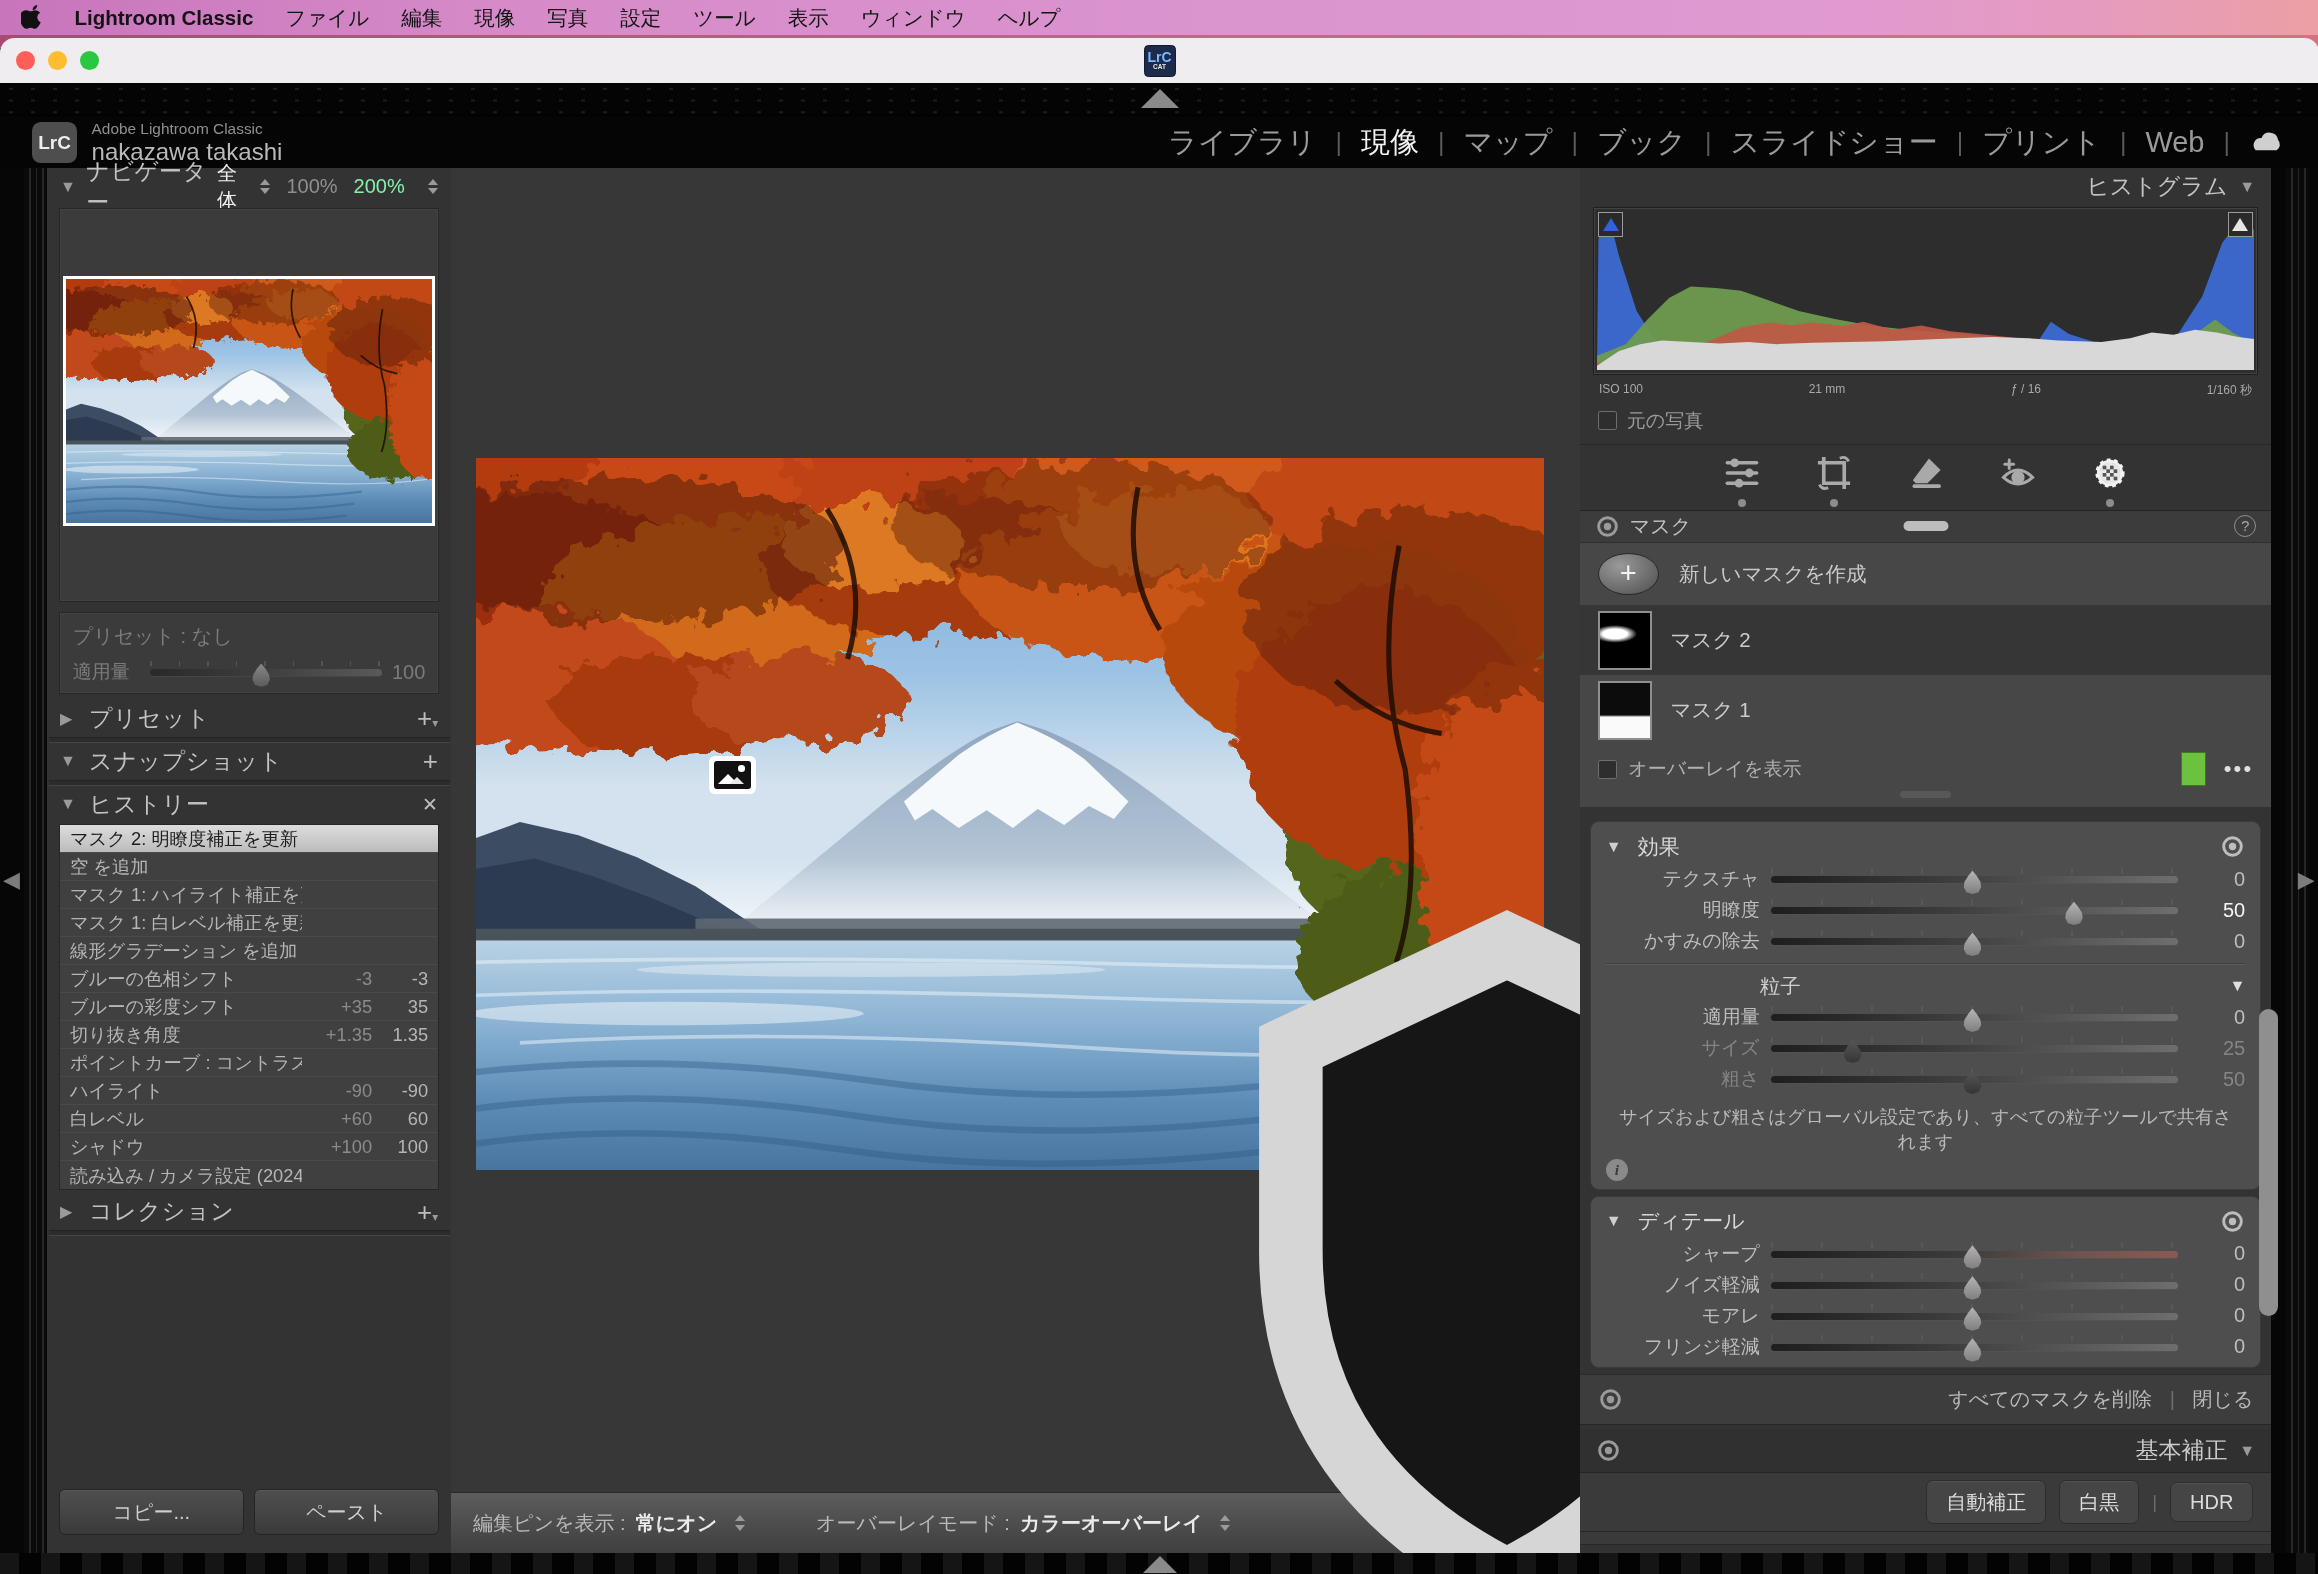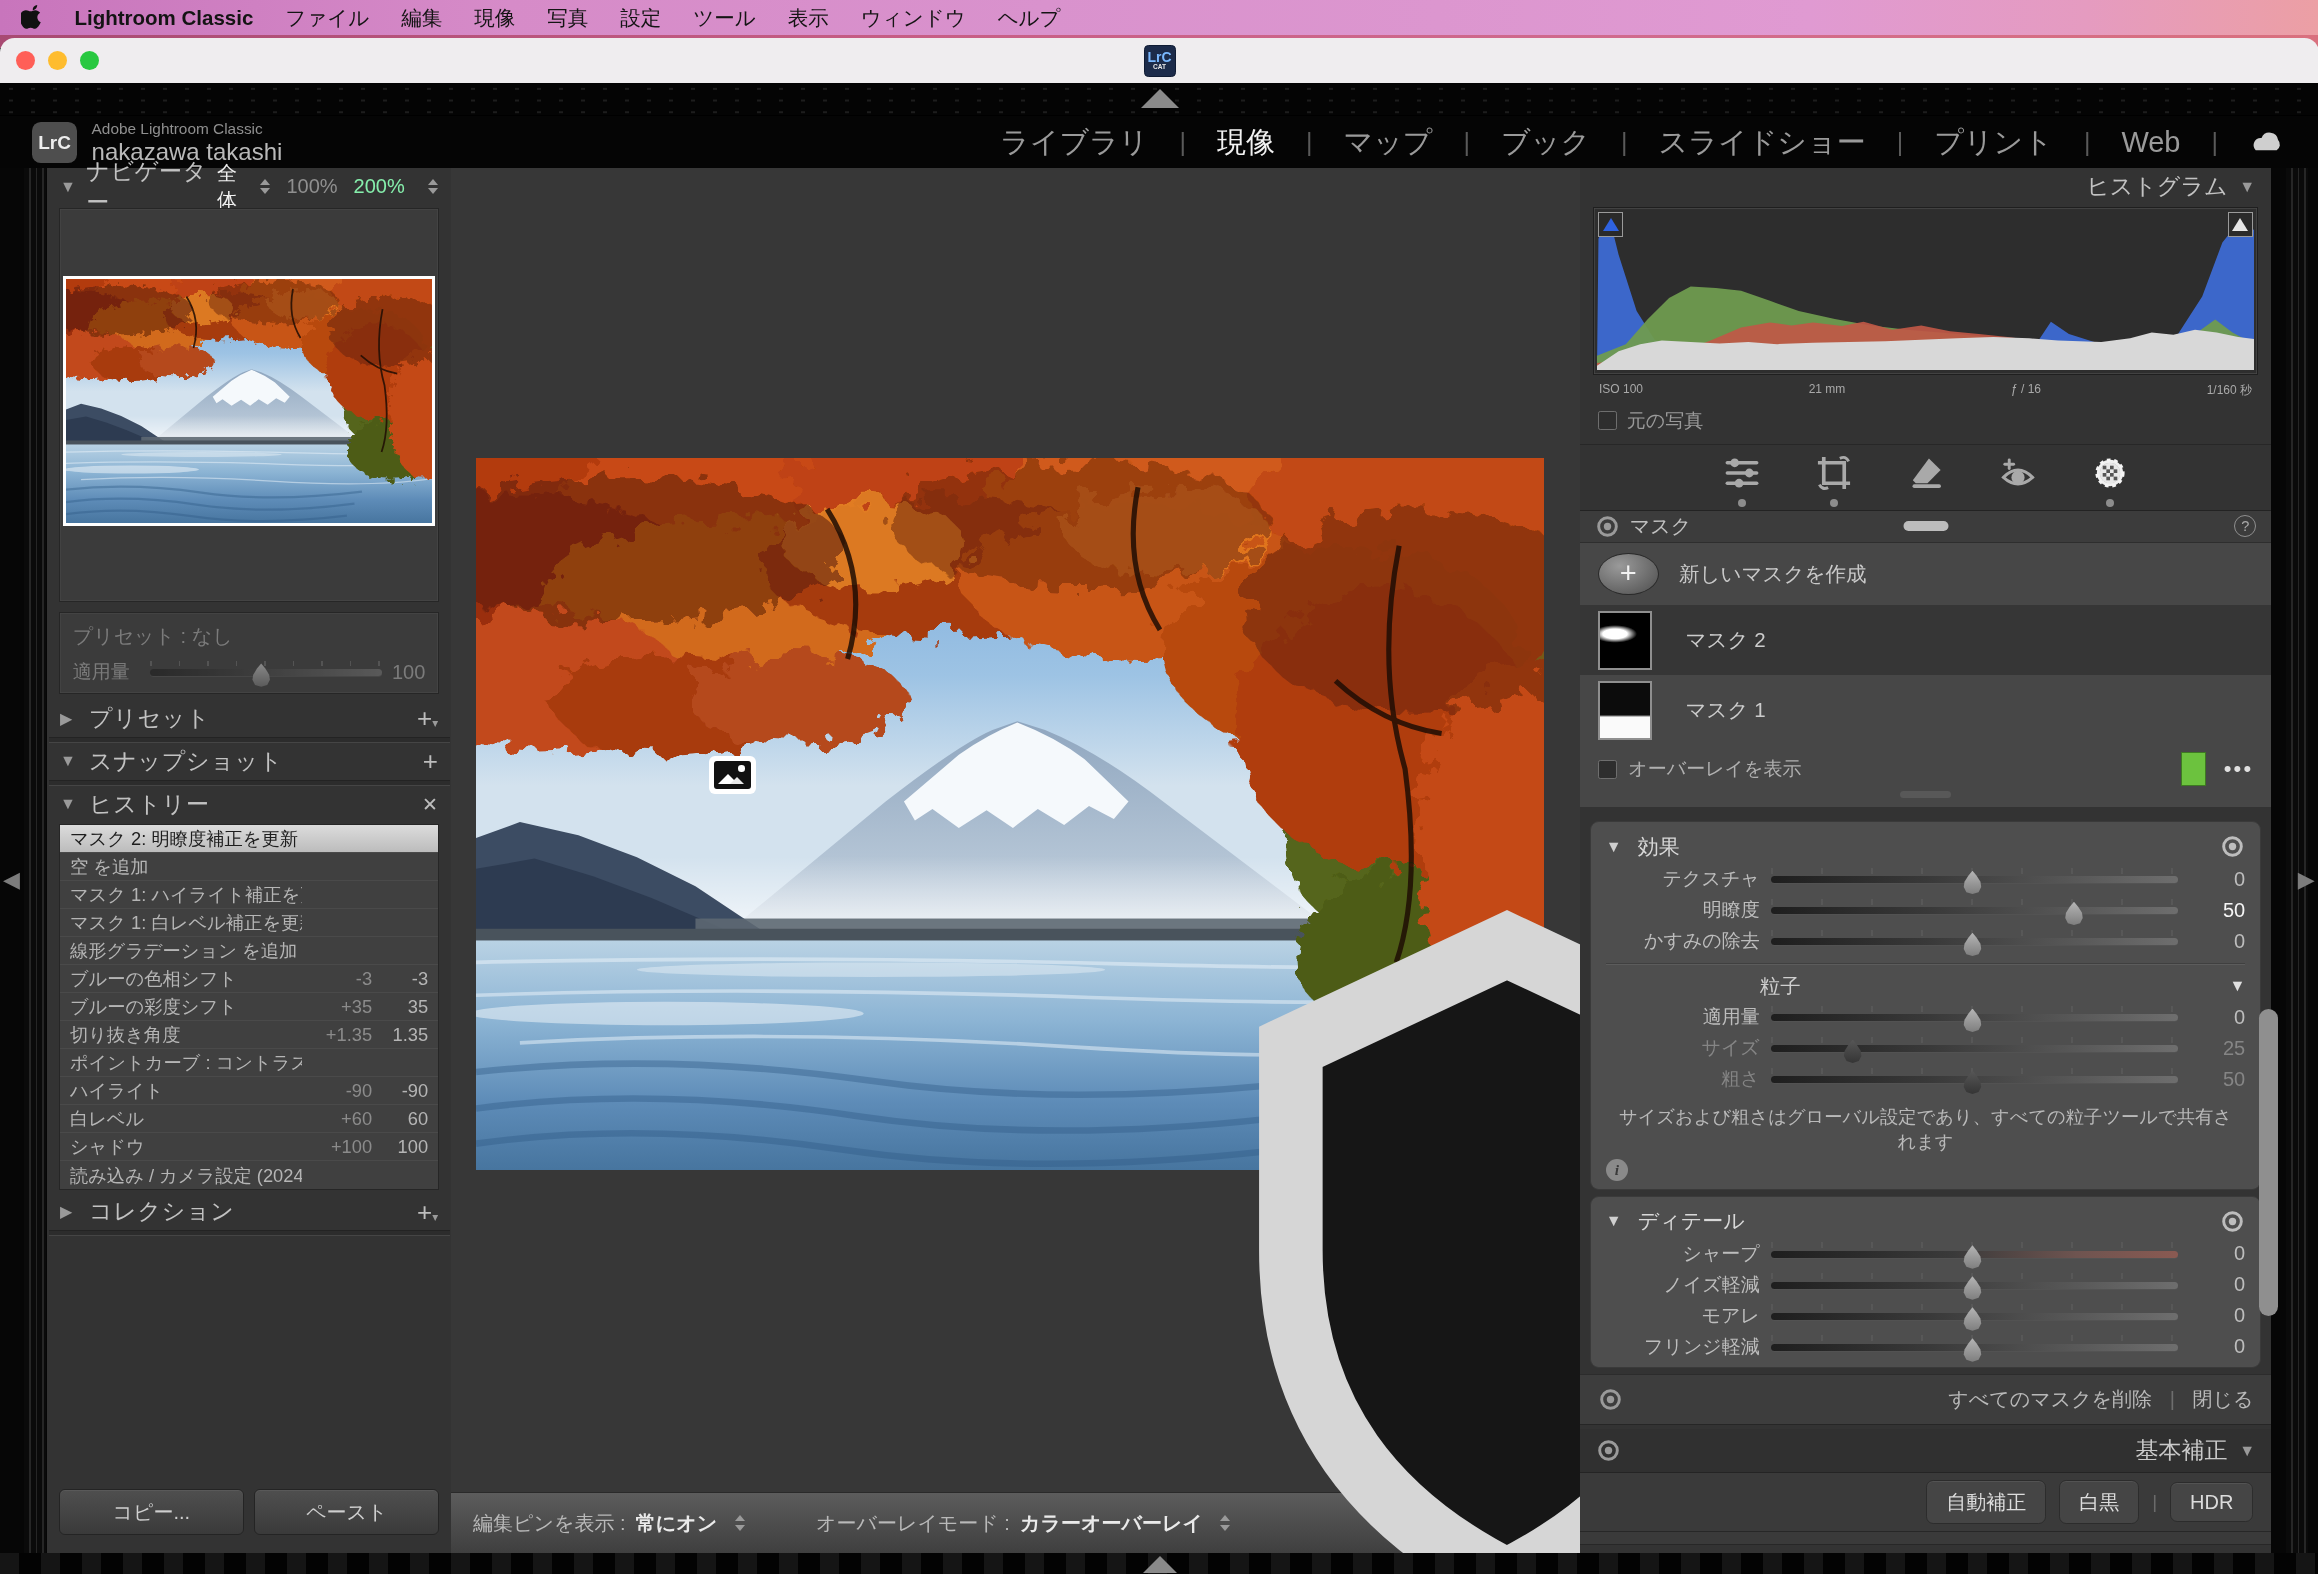--- a/index.html
+++ b/index.html
@@ -36,21 +36,21 @@
     width:0; height:0; border-left:19px solid transparent; border-right:19px solid transparent; border-bottom:19px solid #8a8a8a; }
 
   
   .appheader { position:absolute; top:116px; left:0; width:100%; height:53px; background:#050505;
     display:flex; align-items:center; padding:0 32px; }
   .logo-box { width:45px; height:41px; background:#4e4e4e; border-radius:8.8px; display:flex; align-items:center; justify-content:center;
     color:#ededed; font-size:19px; font-weight:700; margin-right:14.6px; }
   .id-lines { display:flex; flex-direction:column; line-height:1.15; }
   .id-lines .l1 { color:#8f8f8f; font-size:15.4px; }
   .id-lines .l2 { color:#b9b9b9; font-size:24px; }
-  .modules { margin-left:auto; display:flex; align-items:center; gap:12px; font-size:29px; color:#9a9a9a; }
+  .modules { margin-left:auto; display:flex; align-items:center; gap:0; font-size:29px; color:#9a9a9a; }
   .modules .mod { padding:0 19px; white-space:nowrap; }
   .modules .mod.active { color:#f2f2f2; }
   .modules .div { color:#5a5a5a; font-size:25px; }
   .cloud-ic { width:38px; height:26px; margin-left:19px; }
 
   
   .mainrow { position:absolute; top:168px; left:0; width:100%; height:1385px; display:flex; }
   .edge { width:47px; background:#060606; position:relative; }
   .edge .grip { position:absolute; top:0; bottom:0; width:22px;
     background:repeating-linear-gradient(90deg,#0a0a0a 0 5.1px,#262626 5.1px 6.6px); }
@@ -162,21 +162,21 @@
     padding:0 14.6px; position:relative; }
   .maskpanel .mhead .mtitle { font-size:20px; color:#c0c0c0; margin-left:10.2px; }
   .maskpanel .mhead .pill { position:absolute; left:50%; top:10.2px; transform:translateX(-50%); width:45px; height:10.2px;
     border-radius:5.1px; background:#bdbdbd; }
   .maskpanel .mhead .help { margin-left:auto; width:22px; height:22px; border:1.5px solid #8f8f8f; border-radius:50%;
     color:#a9a9a9; font-size:14.6px; display:flex; align-items:center; justify-content:center; }
   .create-row { display:flex; align-items:center; gap:20.5px; padding:10.2px 17.6px; }
   .oval-plus { width:61px; height:42px; border-radius:50%; background:radial-gradient(ellipse at 35% 30%,#9a9a9a,#4c4c4c);
     border:1.5px solid #2a2a2a; color:#f2f2f2; font-size:29px; display:flex; align-items:center; justify-content:center; }
   .create-row .clabel { font-size:20.5px; color:#c9c9c9; }
-  .maskrow { display:flex; align-items:center; gap:34px; padding:5.9px 17.6px; height:70px; }
+  .maskrow { display:flex; align-items:center; gap:19px; padding:5.9px 17.6px; height:70px; }
   .maskrow.selected { background:#363636; }
   .maskthumb { width:54px; height:59px; border:2.2px solid #8f8f8f; }
   .maskthumb.m2 { background:radial-gradient(ellipse 22px 8.8px at 30% 38%, #fff 55%, #000 100%), #000;
     background-blend-mode:screen; }
   .maskthumb.m1 { background:linear-gradient(180deg,#0c0c0c 0 58%, #fafafa 62% 100%); }
   .maskrow .mlabel { font-size:20.5px; color:#cccccc; }
   .overlay-row { display:flex; align-items:center; gap:11.7px; padding:7.3px 17.6px 4.4px; font-size:19px; color:#b0b0b0; }
   .swatch { margin-left:auto; width:25px; height:34px; background:#6cc23e; border:1.5px solid #3e7a22; }
   .dots3 { color:#e0e0e0; font-size:22px; letter-spacing:2.2px; margin-left:5.9px; }
   .mask-bottom-pill { height:16px; display:flex; justify-content:center; }

